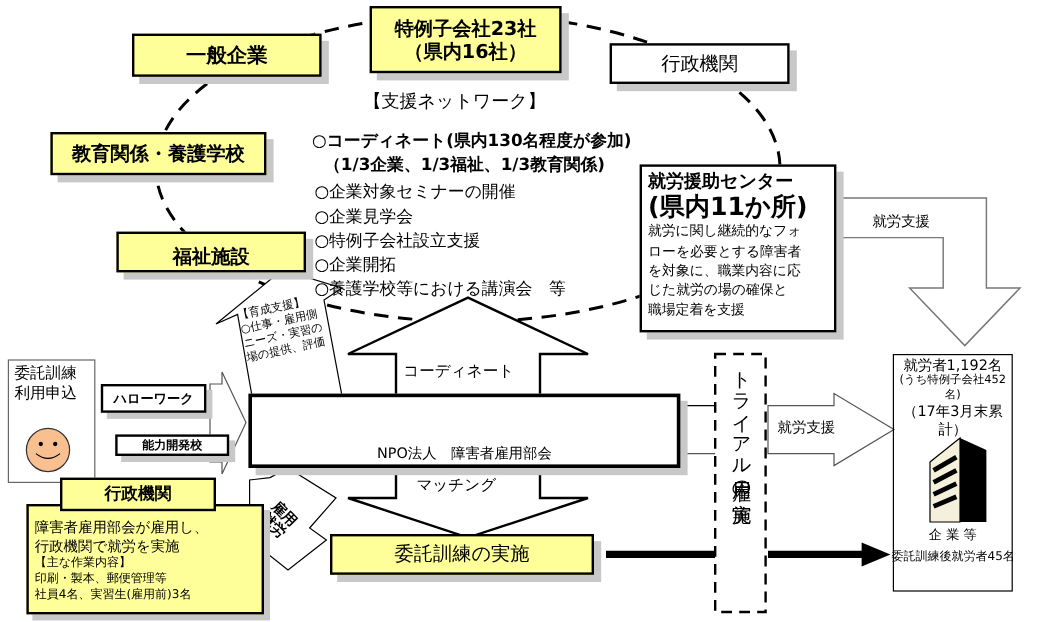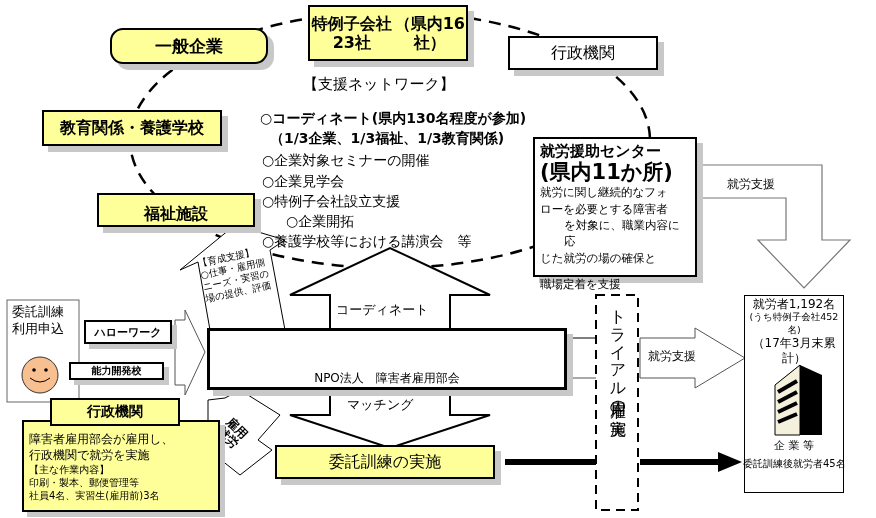--- a/index.html
+++ b/index.html
@@ -56,25 +56,25 @@
   </g>
 
   <g>
     <circle cx="40" cy="375" r="18" fill="#f8bf90" stroke="#333" stroke-width="1"></circle>
     <circle cx="34" cy="370" r="1.8" fill="#000"></circle>
     <circle cx="46" cy="370" r="1.8" fill="#000"></circle>
     <path d="M30 378 Q40 386 50 378" fill="none" stroke="#000" stroke-width="1"></path>
   </g>
 </svg>
 
-<div class="box yellow bold" style="left:110px;top:28px;width:158px;height:36px;font-size:17px;border-radius:13px;">
+<div class="box yellow bold" style="left:110px;top:28px;width:158px;height:36px;font-size:17px;">
     <span>一般企業</span>
   </div>
 
-<div class="box yellow bold" style="left:308px;top:5px;width:160px;height:56px;font-size:16px;flex-direction:row;line-height:1.2;">
+<div class="box yellow bold" style="left:308px;top:5px;width:160px;height:56px;font-size:16px;flex-direction:column;line-height:1.2;">
   <span>特例子会社23社</span>
   <span>（県内16社）</span>
 </div>
 
 <div class="box" style="left:508px;top:36px;width:150px;height:34px;font-size:16px;">
     <span>行政機関</span>
   </div>
 
 <div class="box yellow bold" style="left:42px;top:110px;width:180px;height:36px;font-size:16px;align-items:center;">
     <span>教育関係・養護学校</span>
@@ -84,48 +84,48 @@
     <span>福祉施設</span>
   </div>
 
 <div class="t" style="left:303px;top:76px;font-size:15px;">【支援ネットワーク】</div>
 
 <div class="t bold" style="left:260px;top:110px;font-size:14px;">○コーディネート(県内130名程度が参加)</div>
 <div class="t bold" style="left:270px;top:130px;font-size:14px;">（1/3企業、1/3福祉、1/3教育関係)</div>
 <div class="t" style="left:262px;top:152px;font-size:14px;">○企業対象セミナーの開催</div>
 <div class="t" style="left:262px;top:173px;font-size:14px;">○企業見学会</div>
 <div class="t" style="left:262px;top:193px;font-size:14px;">○特例子会社設立支援</div>
-<div class="t" style="left:262px;top:213px;font-size:14px;margin-left:24px;">○企業開拓</div>
+<div class="t" style="left:262px;top:213px;font-size:14px;">○企業開拓</div>
 <div class="t" style="left:262px;top:233px;font-size:14px;">○養護学校等における講演会　等</div>
 
 <div class="box" style="left:533px;top:137px;width:164px;height:140px;display:block;text-align:left;padding:4px 5px;">
   <div class="bold" style="font-size:15px;line-height:1.15;">就労援助センター</div>
   <div class="bold" style="font-size:21px;line-height:1.15;">(県内11か所)</div>
   <div style="font-size:11.5px;line-height:1.42;">就労に関し継続的なフォ</div>
   <div style="font-size:11.5px;line-height:1.42;">ローを必要とする障害者</div>
-  <div style="font-size:11.5px;line-height:1.42;margin-left:24px;">を対象に、職業内容に応</div>
+  <div style="font-size:11.5px;line-height:1.42;">を対象に、職業内容に応</div>
   <div style="font-size:11.5px;line-height:1.42;">じた就労の場の確保と</div>
-  <div style="font-size:11.5px;line-height:1.42;margin-top:10px;">職場定着を支援</div>
+  <div style="font-size:11.5px;line-height:1.42;">職場定着を支援</div>
 </div>
 <div class="t" style="left:727px;top:178px;font-size:12px;">就労支援</div>
 
 <div class="abs" style="left:197px;top:258px;font-size:9.5px;line-height:1.25;transform:rotate(-12deg);transform-origin:left top;">
   <div>【育成支援】</div>
   <div>○仕事・雇用側</div>
   <div>ニーズ・実習の</div>
   <div>場の提供、評価</div>
 </div>
 
 <div class="t" style="left:12px;top:305px;font-size:13px;">委託訓練</div>
 <div class="t" style="left:12px;top:322px;font-size:13px;">利用申込</div>
 
 <div class="box bold" style="left:84px;top:320px;width:88px;height:24px;font-size:11px;box-shadow:5px 5px 0 #c8c8c8;">
     <span>ハローワーク</span>
   </div>
-<div class="box bold" style="left:69px;top:362px;width:95px;height:18px;font-size:10px;box-shadow:5px 5px 0 #c8c8c8;">
+<div class="box bold" style="left:96px;top:362px;width:95px;height:18px;font-size:10px;box-shadow:5px 5px 0 #c8c8c8;">
     <span>能力開発校</span>
   </div>
 
 <div class="box" style="left:207px;top:328px;width:360px;height:62px;font-size:12px;border-width:3px;align-items:flex-end;">
     <span>NPO法人　障害者雇用部会</span>
   </div>
 <div class="t" style="left:336px;top:303px;font-size:13px;">コーディネート</div>
 <div class="t" style="left:347px;top:398px;font-size:13px;">マッチング</div>
 
 <div class="abs bold" style="left:220px;top:420px;font-size:12px;line-height:1.1;transform:rotate(45deg);transform-origin:center;">

